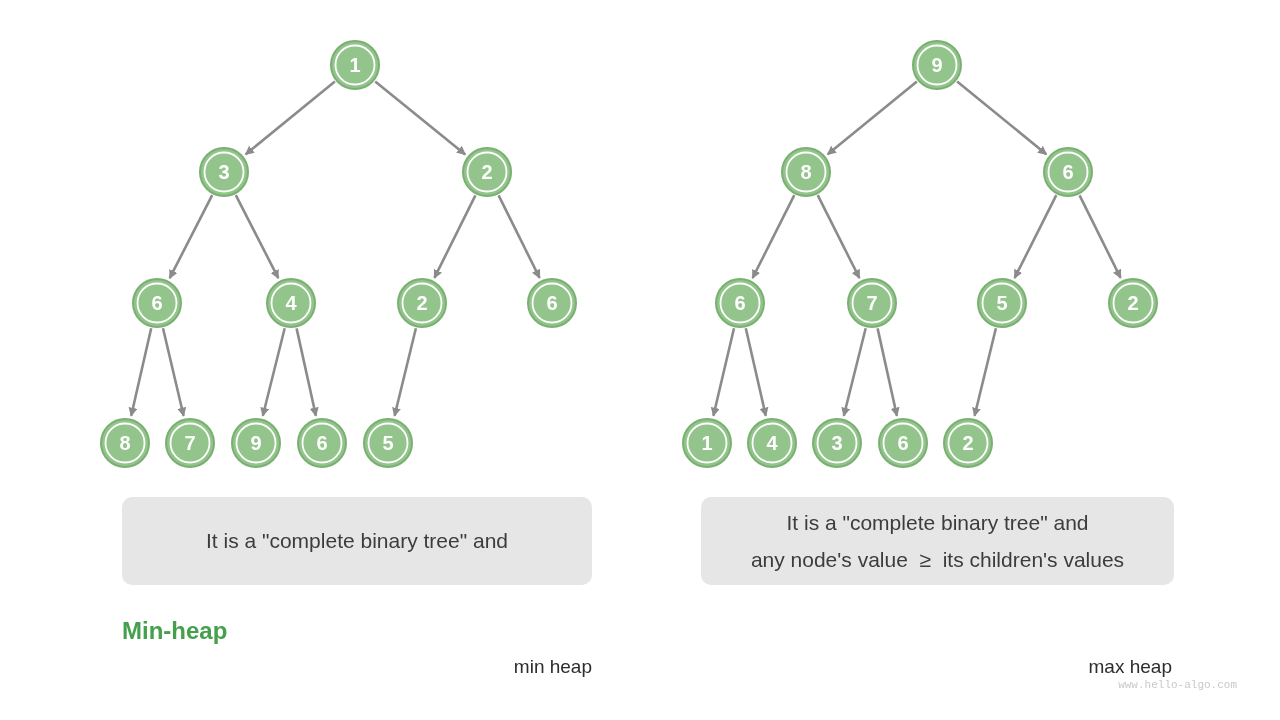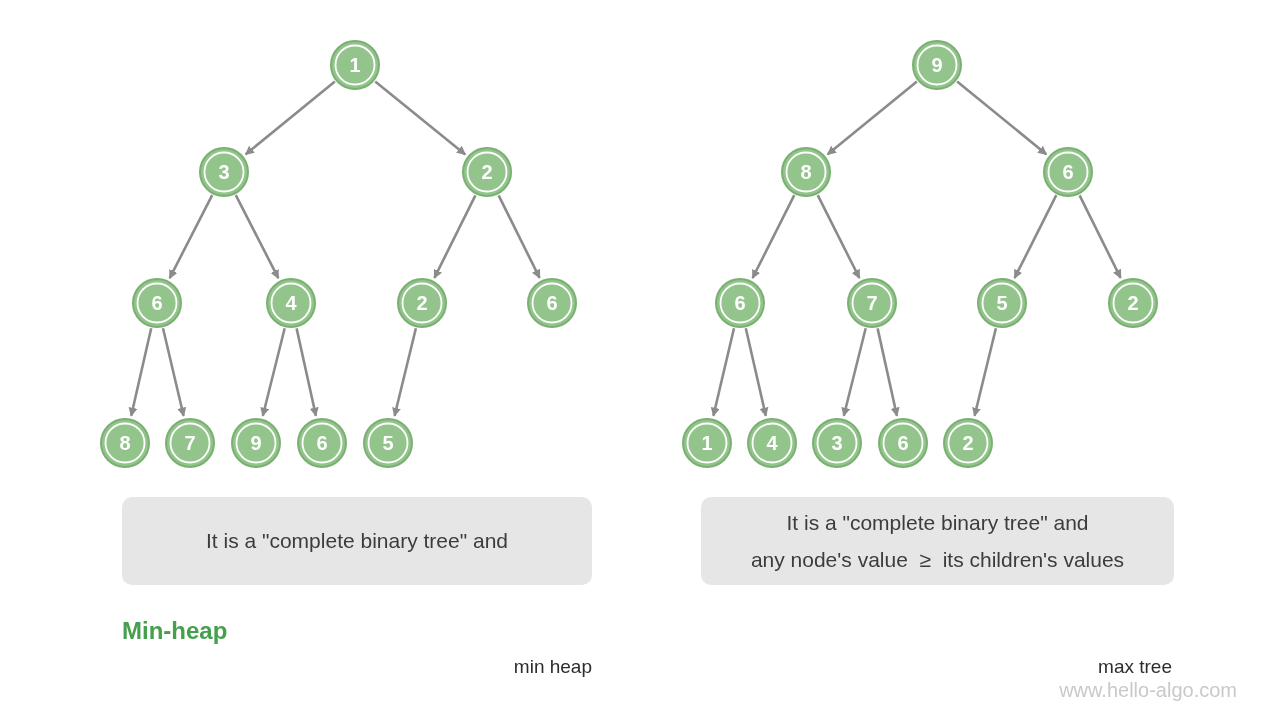--- a/index.html
+++ b/index.html
@@ -56,22 +56,22 @@
     font-size:19px;
     color:var(--subtitle-text);
     line-height:25px;
   }
   .title-left{left:122px;}
   .title-right{left:702px;}
   .watermark{
     position:absolute;
     top:679px;
     right:43px;
-    font-family:Liberation Sans, sans-serif;
-    font-size:20px;
+    font-family:Liberation Mono, monospace;
+    font-size:11px;
     color:var(--watermark-color);
   }
 </style>
 </head>
 <body>
 
 <div class="stage">
 
   <svg id="tree-svg" width="1280" height="720" viewBox="0 0 1280 720">
       <defs>
@@ -232,16 +232,16 @@
   </div>
 
   <div class="caption caption-right">
     <div>It is a "complete binary tree" and</div>
     <div>any node's value &nbsp;≥&nbsp; its children's values</div>
   </div>
 
   <div class="heap-title title-left">Min-heap</div>
   <div class="heap-subtitle title-left">min heap</div>
 
-  <div class="heap-subtitle title-right">max tree</div>
+  <div class="heap-subtitle title-right">max heap</div>
 
   <div class="watermark">www.hello-algo.com</div>
 </div>
 
 </body></html>

